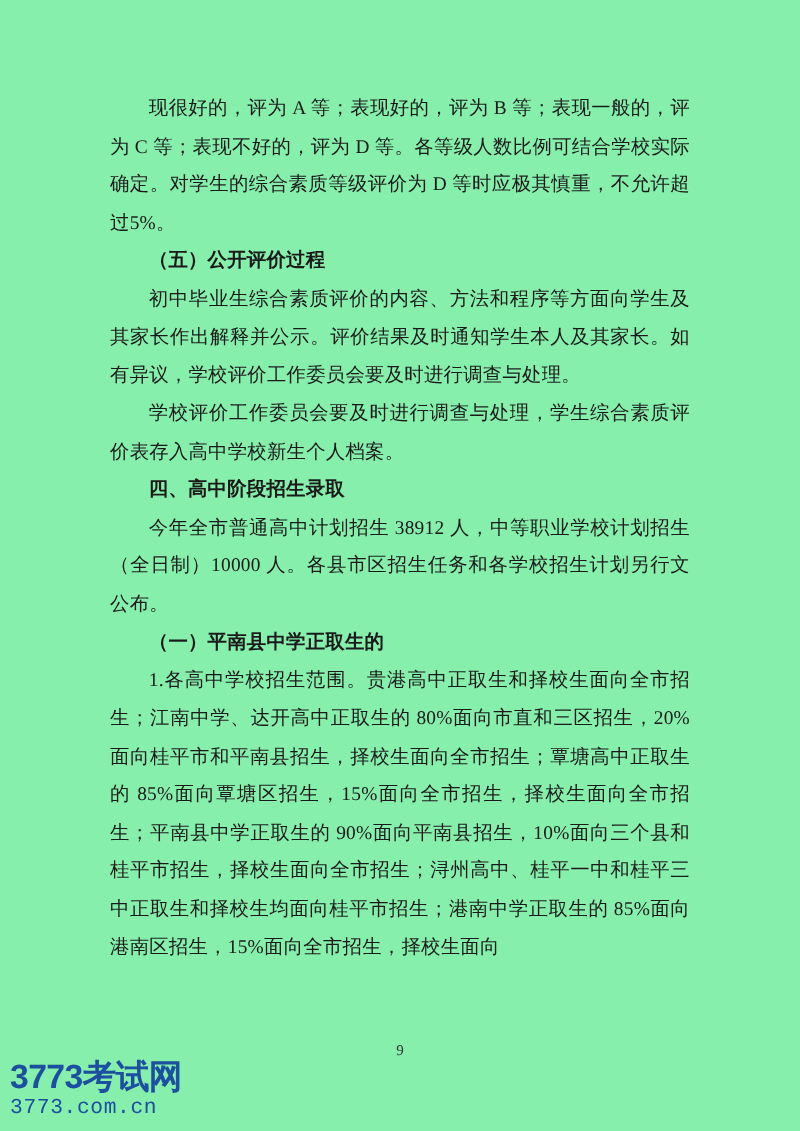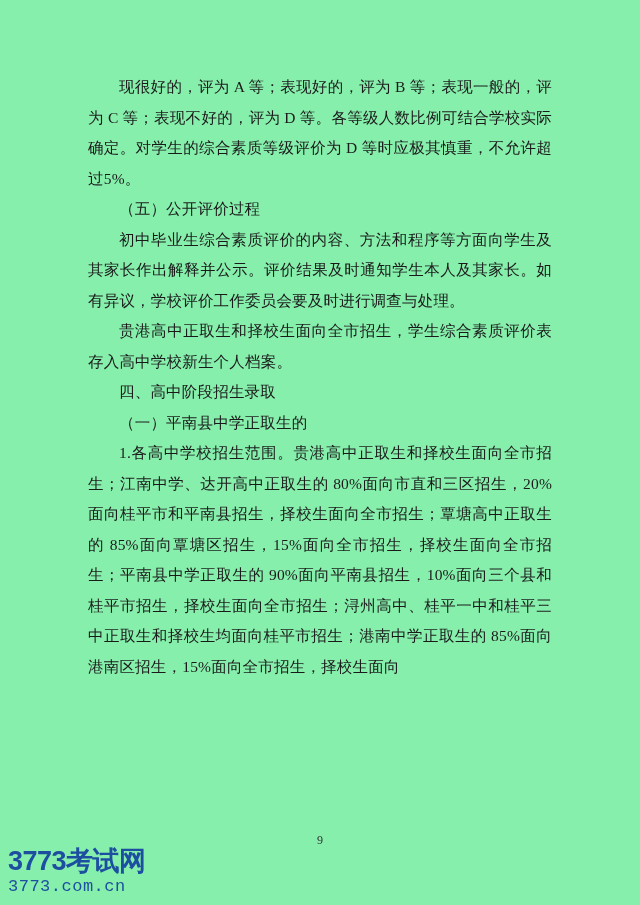--- a/index.html
+++ b/index.html
@@ -34,21 +34,21 @@
     line-height: 30.5px;
     text-align: justify;
     text-justify: inter-ideograph;
     letter-spacing: 0.2px;
   }
   p.indent {
     text-indent: 2em;
   }
   p.heading {
     text-indent: 2em;
-    font-weight: normal;
+    font-weight: bold;
   }
   .page-number {
     position: absolute;
     left: 0;
     top: 833px;
     width: 640px;
     text-align: center;
     font-size: 12px;
     color: #333;
     font-family: "Liberation Serif", "DejaVu Serif", serif;
@@ -83,22 +83,23 @@
 </style>
 </head>
 <body>
 
 <div class="page">
 
   <div class="content">
     <p class="indent">现很好的，评为 A 等；表现好的，评为 B 等；表现一般的，评为 C 等；表现不好的，评为 D 等。各等级人数比例可结合学校实际确定。对学生的综合素质等级评价为 D 等时应极其慎重，不允许超过5%。</p>
     <p class="heading">（五）公开评价过程</p>
     <p class="indent">初中毕业生综合素质评价的内容、方法和程序等方面向学生及其家长作出解释并公示。评价结果及时通知学生本人及其家长。如有异议，学校评价工作委员会要及时进行调查与处理。</p>
-    <p class="indent">贵港高中正取生和择校生面向全市招生，学生综合素质评价表存入高中学校新生个人档案。</p>
+    <p class="indent">学校评价工作委员会要及时进行调查与处理，学生综合素质评价表存入高中学校新生个人档案。</p>
     <p class="heading">四、高中阶段招生录取</p>
+    <p class="indent">今年全市普通高中计划招生 38912 人，中等职业学校计划招生（全日制）10000 人。各县市区招生任务和各学校招生计划另行文公布。</p>
     <p class="heading">（一）平南县中学正取生的</p>
     <p class="indent">1.各高中学校招生范围。贵港高中正取生和择校生面向全市招生；江南中学、达开高中正取生的 80%面向市直和三区招生，20%面向桂平市和平南县招生，择校生面向全市招生；覃塘高中正取生的 85%面向覃塘区招生，15%面向全市招生，择校生面向全市招生；平南县中学正取生的 90%面向平南县招生，10%面向三个县和桂平市招生，择校生面向全市招生；浔州高中、桂平一中和桂平三中正取生和择校生均面向桂平市招生；港南中学正取生的 85%面向港南区招生，15%面向全市招生，择校生面向</p>
   </div>
 
   <div class="page-number">9</div>
 
   <div class="watermark">
     <div class="wm-main"><span>3773</span><span class="wm-cn">考试网</span></div>
     <div class="wm-sub">3773.com.cn</div>
   </div>

